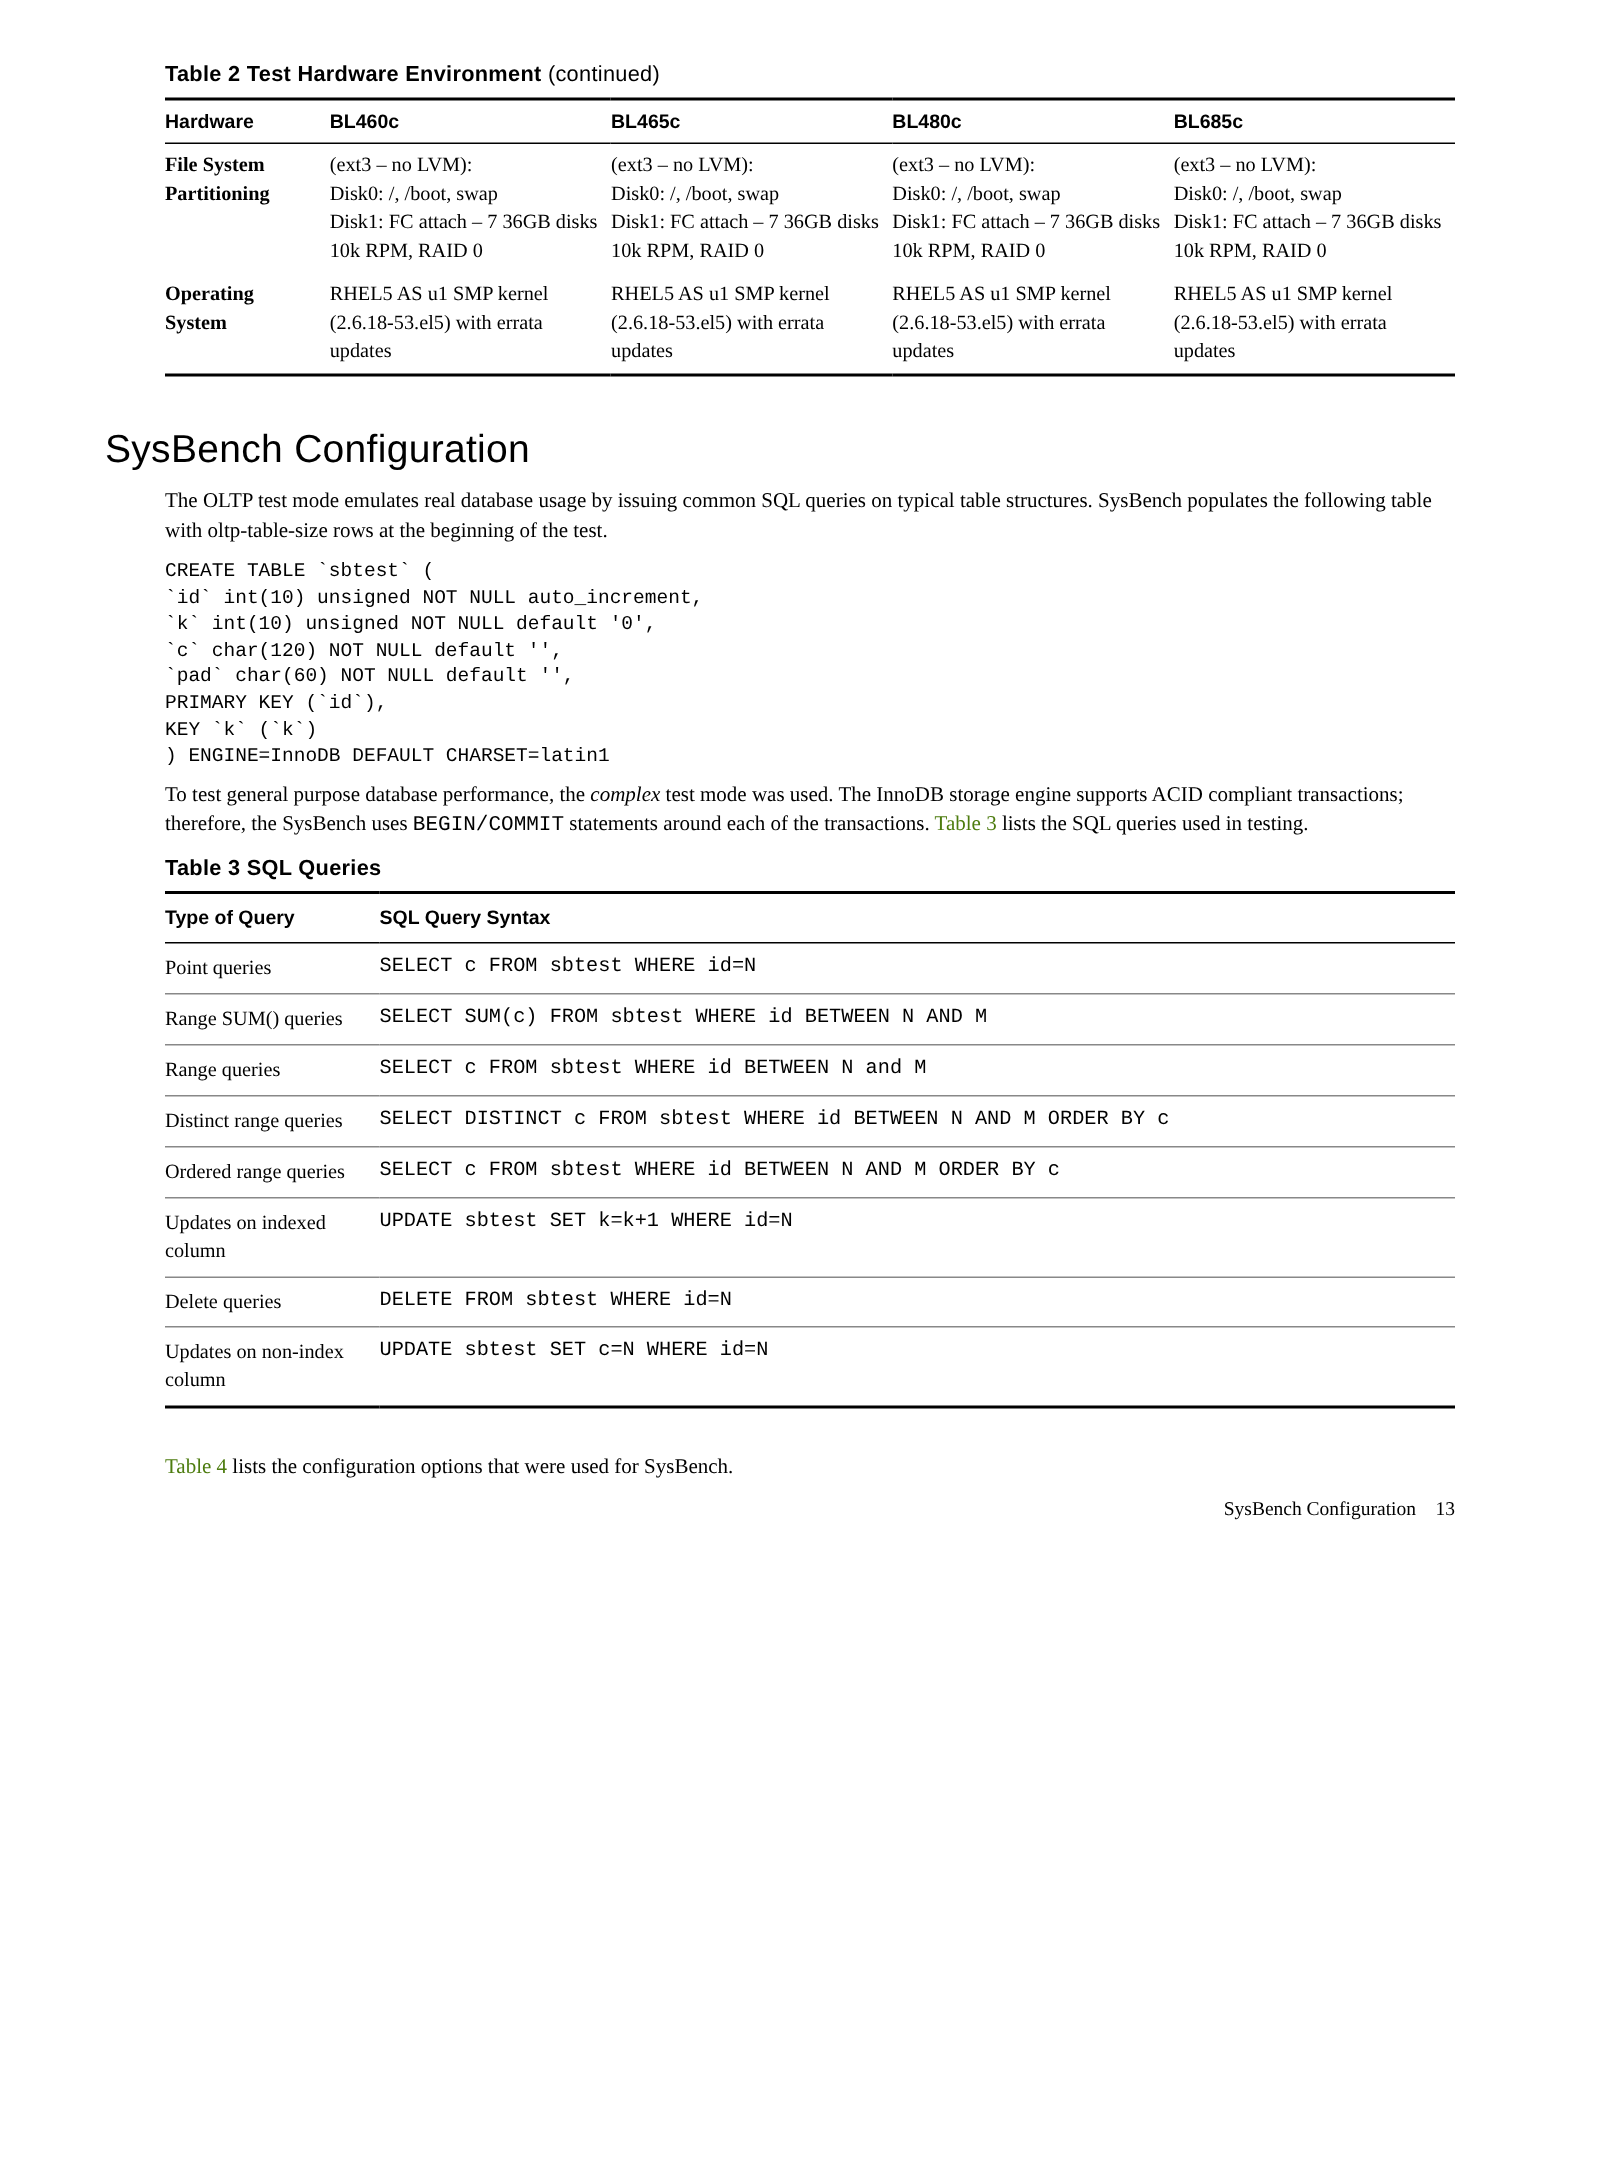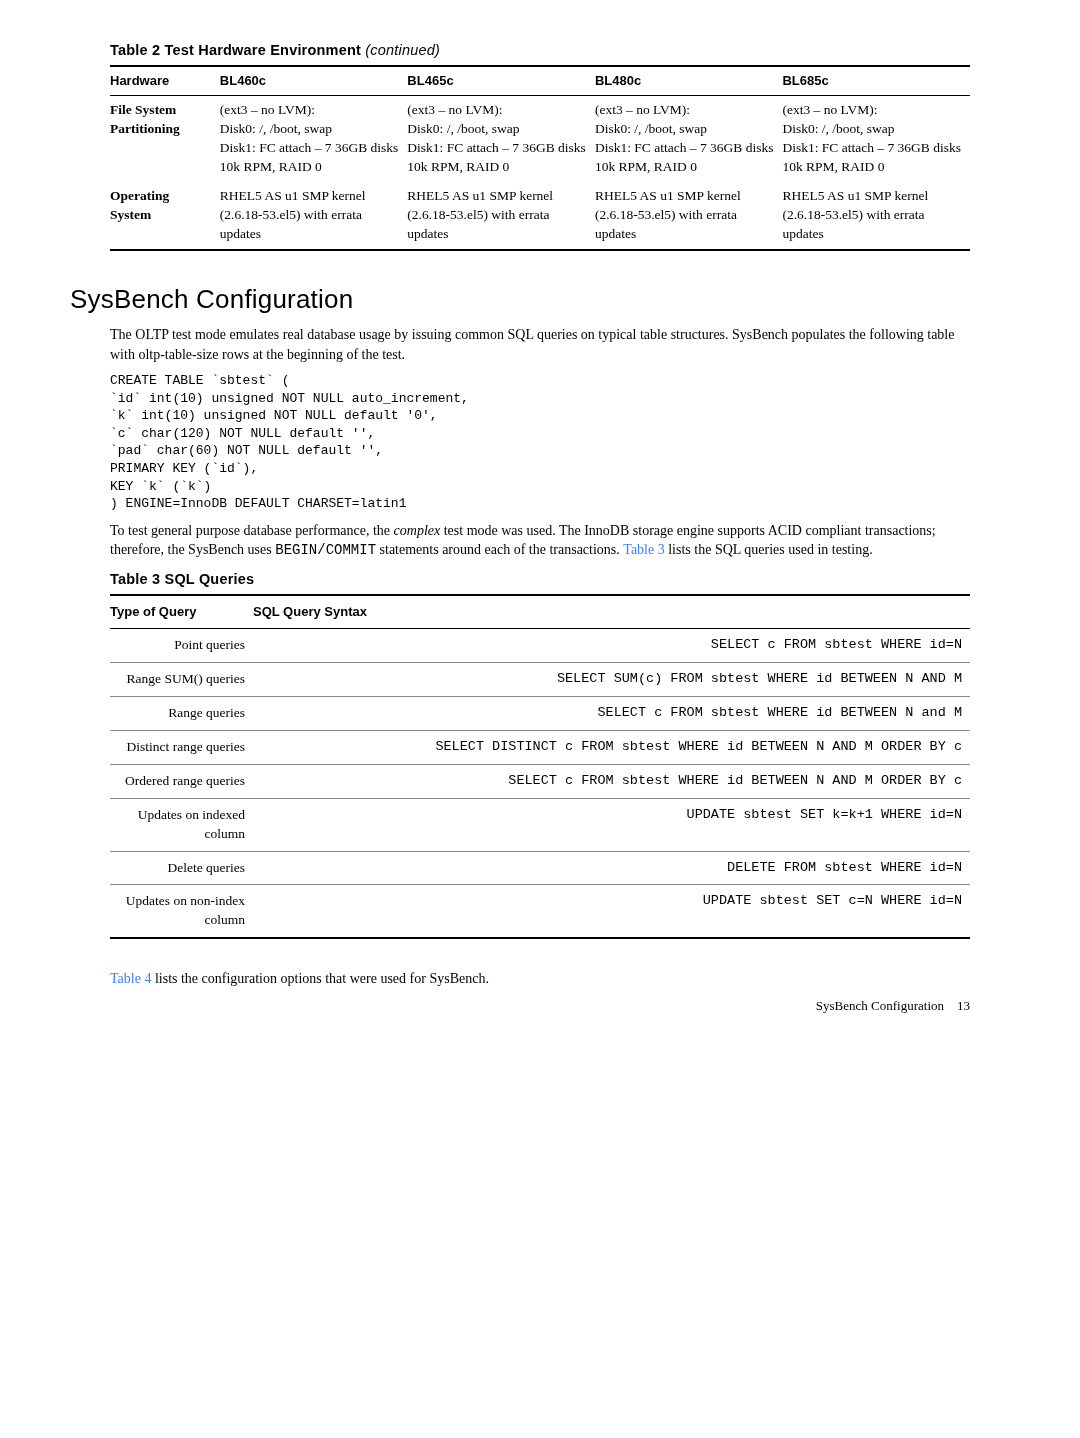--- a/index.html
+++ b/index.html
@@ -13,21 +13,20 @@
     }
     .table-caption {
       font-family: "Arial Narrow", Arial, sans-serif;
       font-weight: bold;
       font-stretch: condensed;
       font-size: 14.5px;
       margin-bottom: 5px;
       letter-spacing: 0.2px;
     }
     .table-caption .continued {
-      font-style: italic;
       font-weight: normal;
     }
     table {
       border-collapse: collapse;
       width: 100%;
       margin-bottom: 30px;
     }
     table thead tr {
       border-top: 2px solid #000;
       border-bottom: 1px solid #000;
@@ -65,23 +64,23 @@
     pre.code {
       font-family: "Courier New", Courier, monospace;
       font-size: 13px;
       margin: 4px 0 8px 0;
       line-height: 1.35;
     }
     .mono {
       font-family: "Courier New", Courier, monospace;
     }
     .ital { font-style: italic; }
-    .link { color: #3b82f6; font-family: Liberation Serif, serif; }
+    .link { color: #4d7c0f; }
     .t3 th, .t3 td { padding: 7px 8px 7px 0; }
-    .t3 tbody tr { border-top: 1px solid #888; text-align: right; }
+    .t3 tbody tr { border-top: 1px solid #888; }
     .t3 tbody tr:first-child { border-top: none; }
     .footer {
       text-align: right;
       font-size: 13px;
     }
     .col-type { width: 135px; }
   </style>
 </head>
 <body>
 

